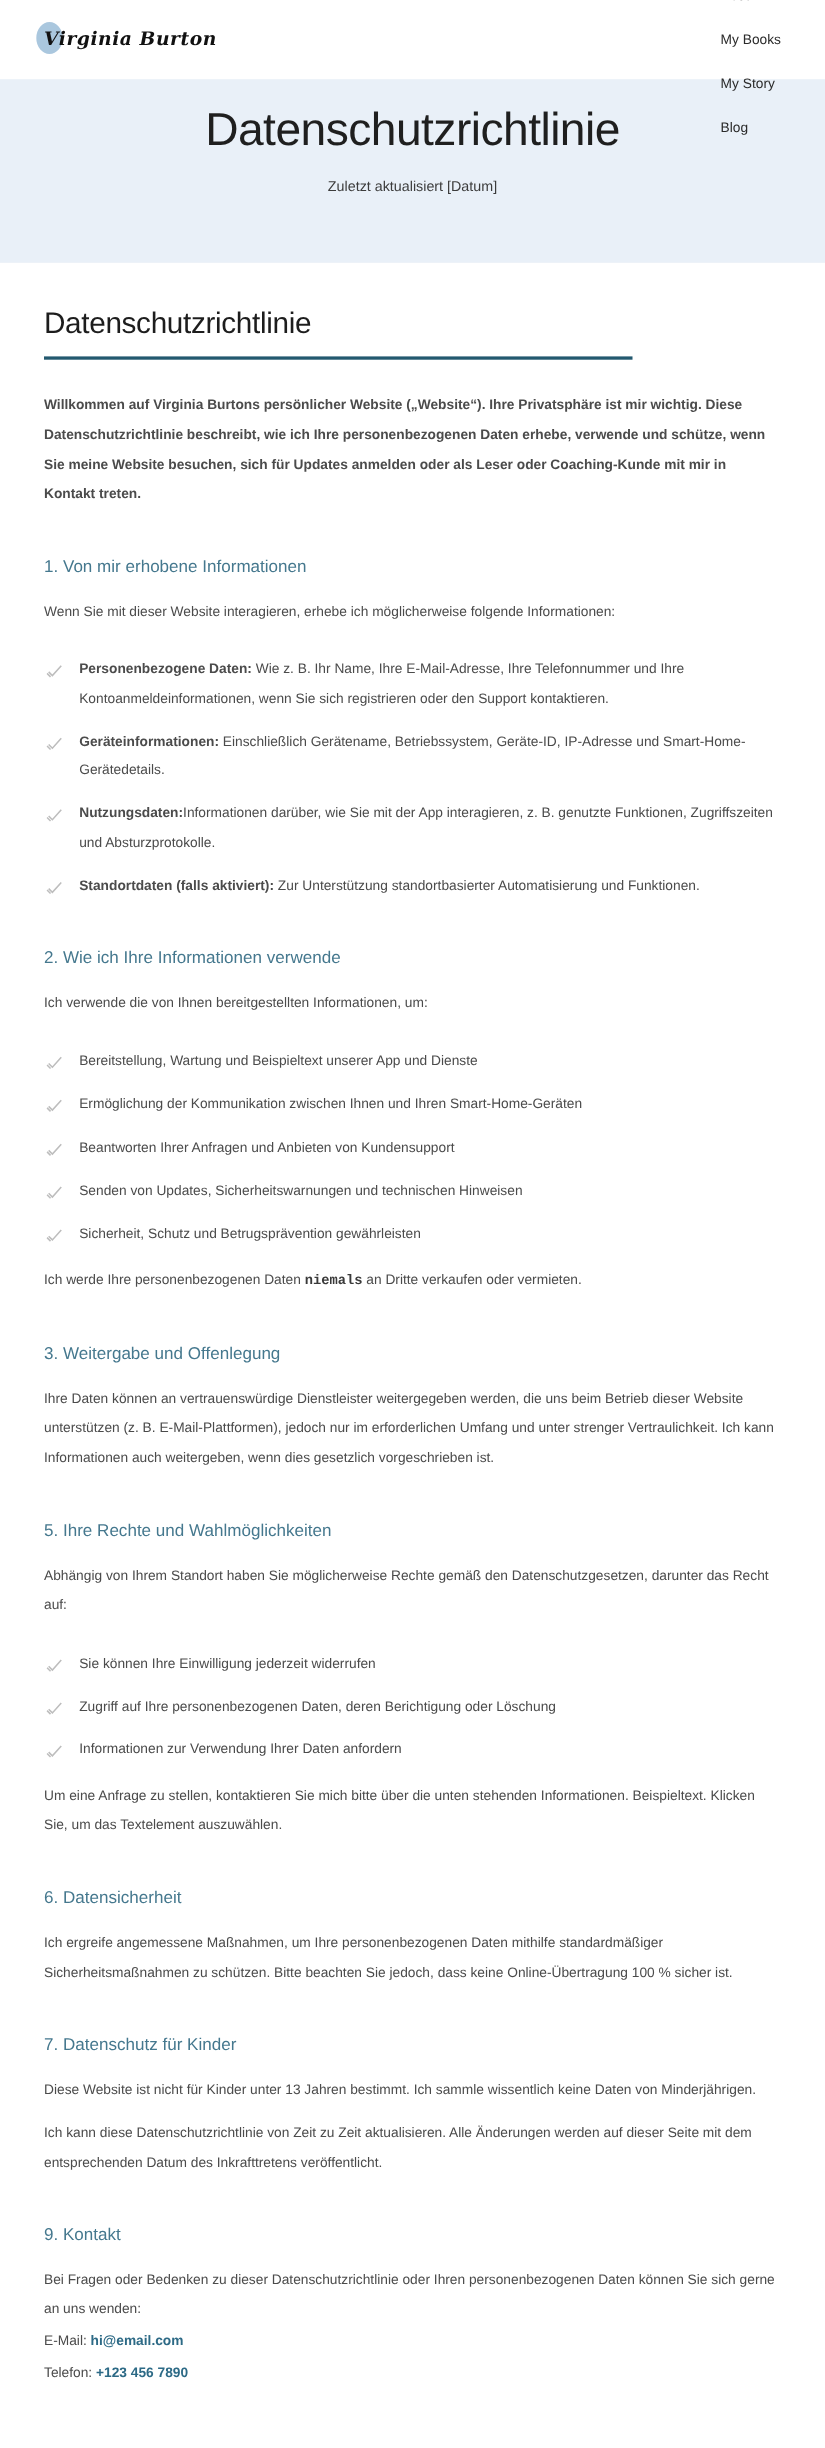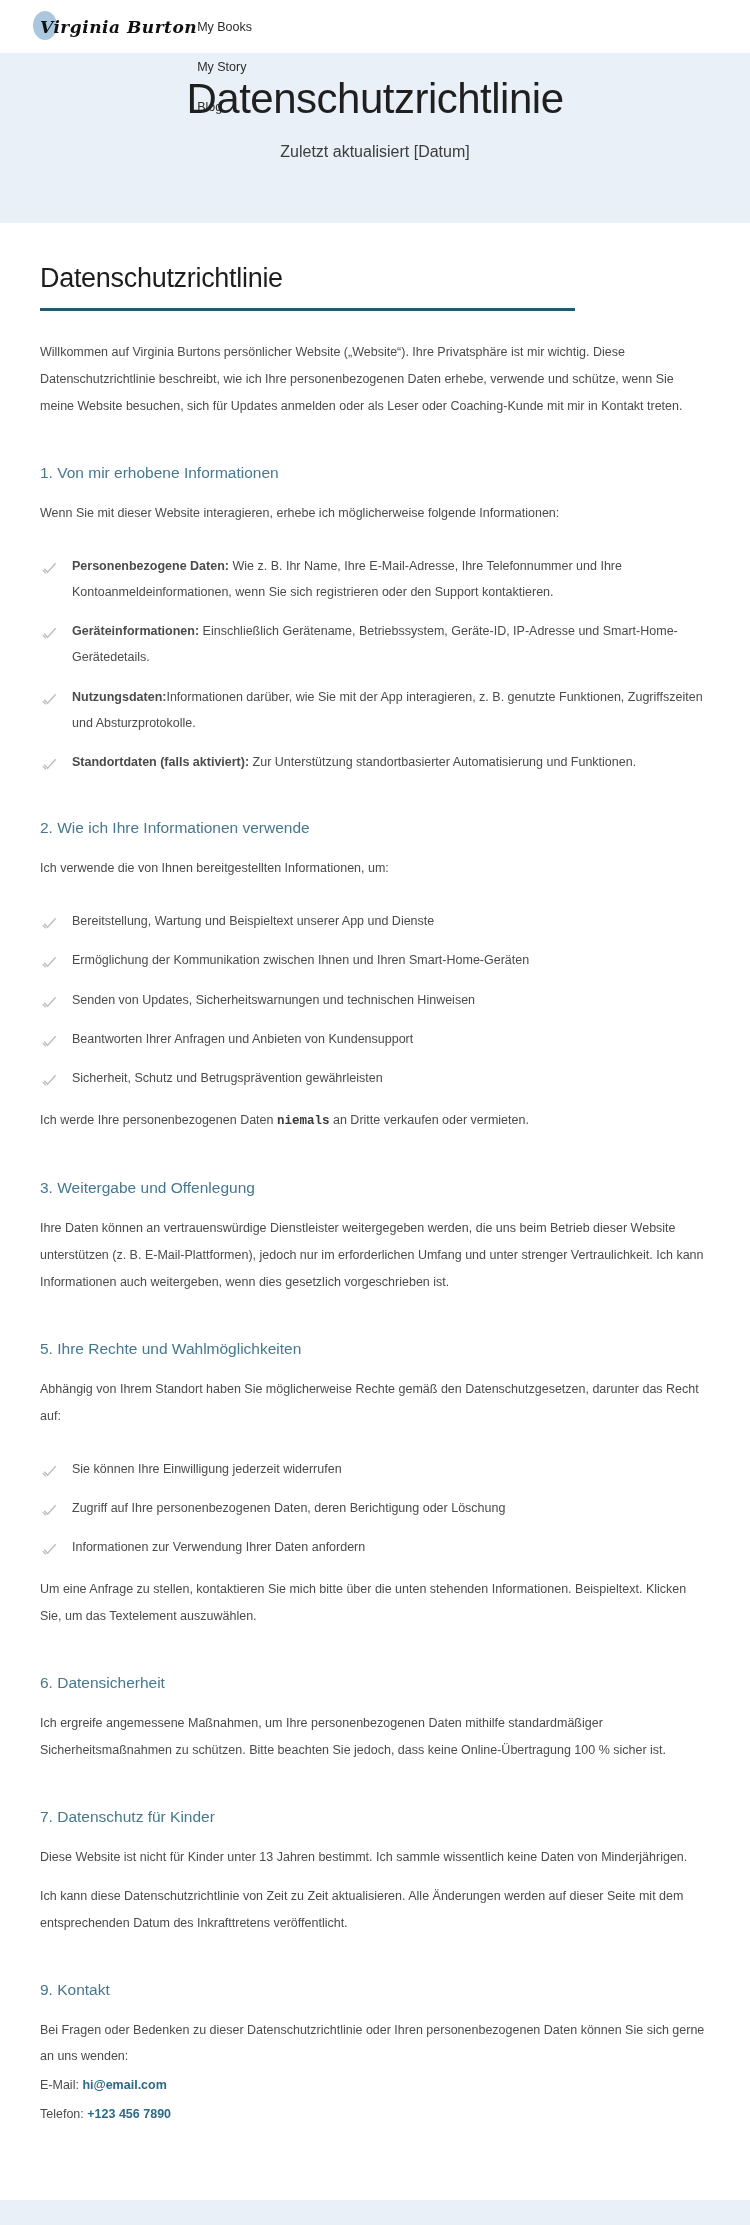--- a/index.html
+++ b/index.html
@@ -5,24 +5,25 @@
   * { box-sizing: border-box; margin: 0; padding: 0; }
   body {
     width: 750px;
     background: #ffffff;
     font-family: "Liberation Sans", sans-serif;
     color: #4b4b4b;
   }
 
   
   .site-header {
-    height: 53px;
+    height: 72px;
     background: #ffffff;
     display: flex;
     align-items: center;
+    justify-content: space-between;
     padding: 0 40px;
   }
   .logo {
     position: relative;
     font-family: "DejaVu Serif", serif;
     font-style: italic;
     font-weight: 700;
     font-size: 17px;
     color: #111;
     white-space: nowrap;
@@ -56,21 +57,21 @@
     padding: 22px 20px 62px;
   }
   .hero-title {
     font-size: 42px;
     font-weight: 400;
     color: #1f1f1f;
     letter-spacing: -0.5px;
   }
   .hero-subtitle {
     margin-top: 20px;
-    font-size: 16px;
+    font-size: 13px;
     color: #3c3c3c;
   }
 
   
   .content {
     background: #ffffff;
     padding: 40px 40px 70px;
   }
   .content-title {
     font-size: 27px;
@@ -85,21 +86,21 @@
     margin: 14px 0 28px;
   }
   .body-p {
     font-size: 12.5px;
     line-height: 2.15;
     color: #4b4b4b;
     margin: 0 0 12px;
   }
   .body-p.compact { margin: 0 0 2px; }
   .body-p strong { color: #3a3a3a; font-family: Liberation Mono, monospace; }
-  .intro { margin-bottom: 18px; }
+  .intro { margin-bottom: 18px; font-weight: bold; }
   .sec-title {
     font-size: 15.5px;
     font-weight: 500;
     color: #45788e;
     margin: 44px 0 18px;
   }
   section:first-child .sec-title { }
   ul.checklist {
     list-style: none;
     margin: 26px 0 16px;
@@ -189,25 +190,25 @@
                 <path d="M2.4 9.4 L6 13 L14.6 3.4" stroke="#BDBDBD" stroke-width="1.5"></path>
                 <path d="M0.8 10.8 L4.2 14.2" stroke="#BDBDBD" stroke-width="1.5"></path>
               </svg></span><span>Bereitstellung, Wartung und Beispieltext unserer App und Dienste</span></li>
           <li><span class="check-icon"><svg width="15" height="15" viewBox="0 0 16 16" fill="none" aria-hidden="true">
                 <path d="M2.4 9.4 L6 13 L14.6 3.4" stroke="#BDBDBD" stroke-width="1.5"></path>
                 <path d="M0.8 10.8 L4.2 14.2" stroke="#BDBDBD" stroke-width="1.5"></path>
               </svg></span><span>Ermöglichung der Kommunikation zwischen Ihnen und Ihren Smart-Home-Geräten</span></li>
           <li><span class="check-icon"><svg width="15" height="15" viewBox="0 0 16 16" fill="none" aria-hidden="true">
                 <path d="M2.4 9.4 L6 13 L14.6 3.4" stroke="#BDBDBD" stroke-width="1.5"></path>
                 <path d="M0.8 10.8 L4.2 14.2" stroke="#BDBDBD" stroke-width="1.5"></path>
+              </svg></span><span>Beantworten Ihrer Anfragen und Anbieten von Kundensupport</span></li>
+          <li><span class="check-icon"><svg width="15" height="15" viewBox="0 0 16 16" fill="none" aria-hidden="true">
+                <path d="M2.4 9.4 L6 13 L14.6 3.4" stroke="#BDBDBD" stroke-width="1.5"></path>
+                <path d="M0.8 10.8 L4.2 14.2" stroke="#BDBDBD" stroke-width="1.5"></path>
               </svg></span><span>Senden von Updates, Sicherheitswarnungen und technischen Hinweisen</span></li>
-          <li><span class="check-icon"><svg width="15" height="15" viewBox="0 0 16 16" fill="none" aria-hidden="true">
-                <path d="M2.4 9.4 L6 13 L14.6 3.4" stroke="#BDBDBD" stroke-width="1.5"></path>
-                <path d="M0.8 10.8 L4.2 14.2" stroke="#BDBDBD" stroke-width="1.5"></path>
-              </svg></span><span>Beantworten Ihrer Anfragen und Anbieten von Kundensupport</span></li>
           <li><span class="check-icon"><svg width="15" height="15" viewBox="0 0 16 16" fill="none" aria-hidden="true">
                 <path d="M2.4 9.4 L6 13 L14.6 3.4" stroke="#BDBDBD" stroke-width="1.5"></path>
                 <path d="M0.8 10.8 L4.2 14.2" stroke="#BDBDBD" stroke-width="1.5"></path>
               </svg></span><span>Sicherheit, Schutz und Betrugsprävention gewährleisten</span></li>
         </ul>
         <p class="body-p"><span>Ich werde Ihre personenbezogenen Daten </span><strong>niemals</strong><span> an Dritte verkaufen oder vermieten.</span></p>
       </section>
       <section>
         <h3 class="sec-title">3. Weitergabe und Offenlegung</h3>
         <p class="body-p"><span>Ihre Daten können an vertrauenswürdige Dienstleister weitergegeben werden, die uns beim Betrieb dieser Website unterstützen (z. B. E-Mail-Plattformen), jedoch nur im erforderlichen Umfang und unter strenger Vertraulichkeit. Ich kann Informationen auch weitergeben, wenn dies gesetzlich vorgeschrieben ist.</span></p>

